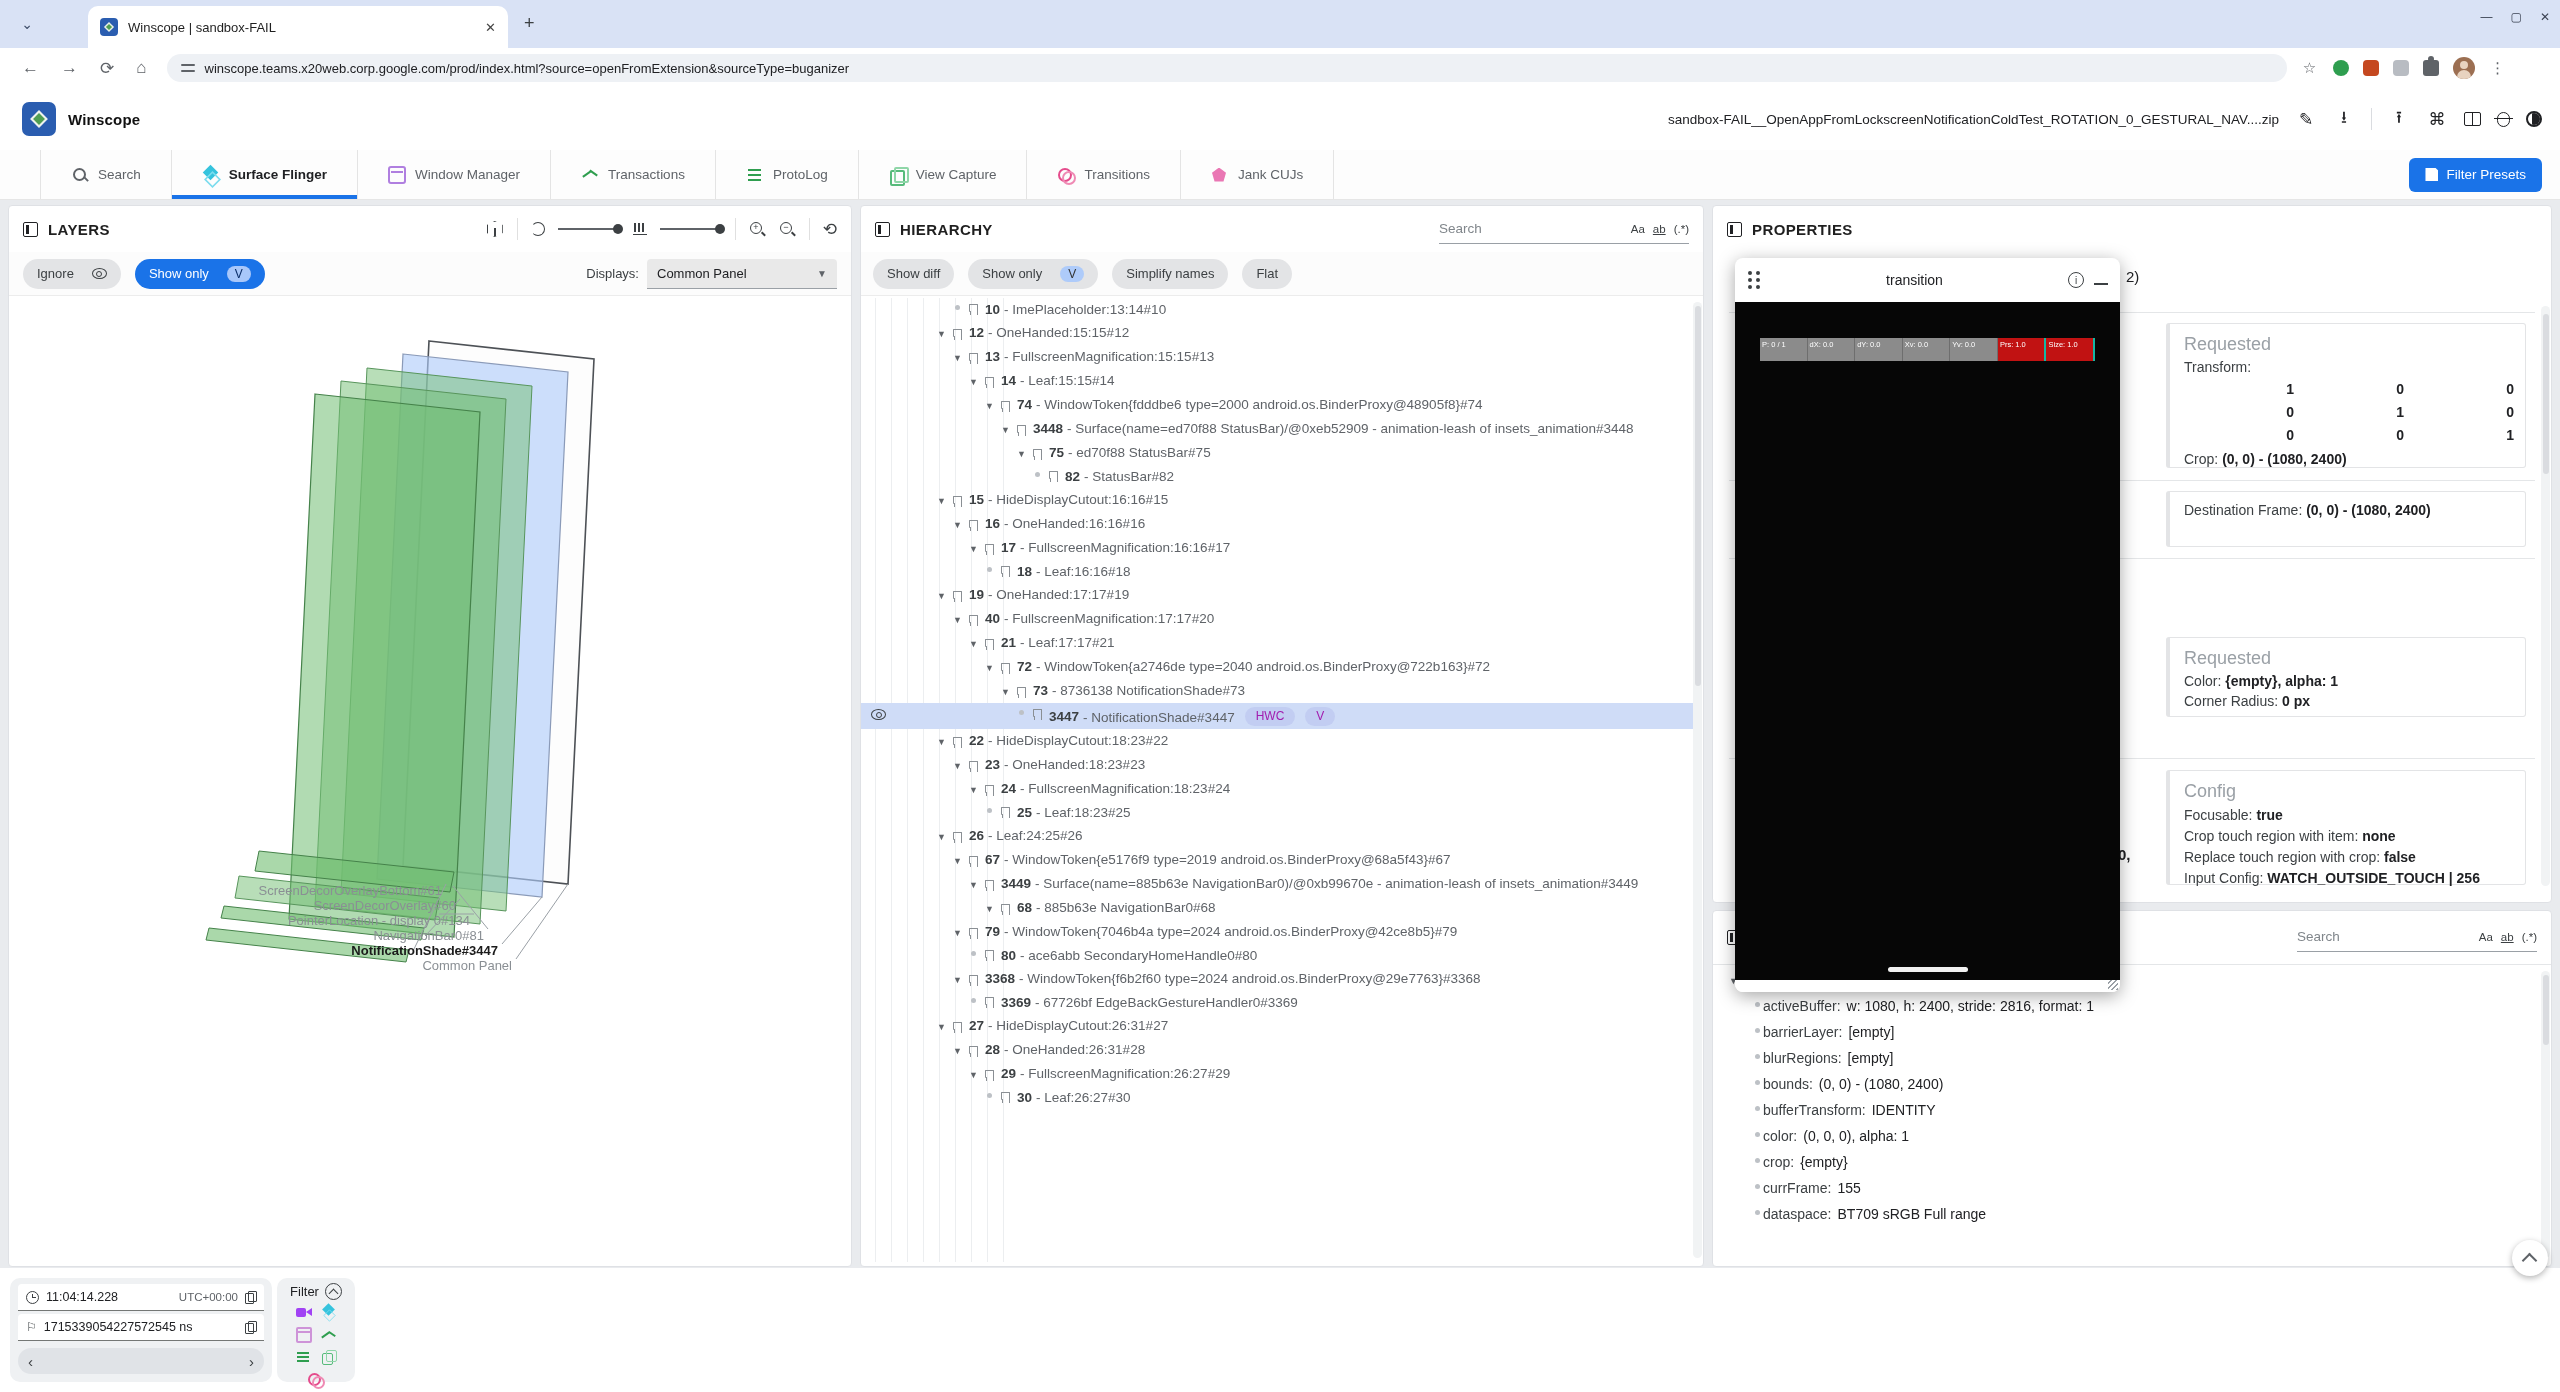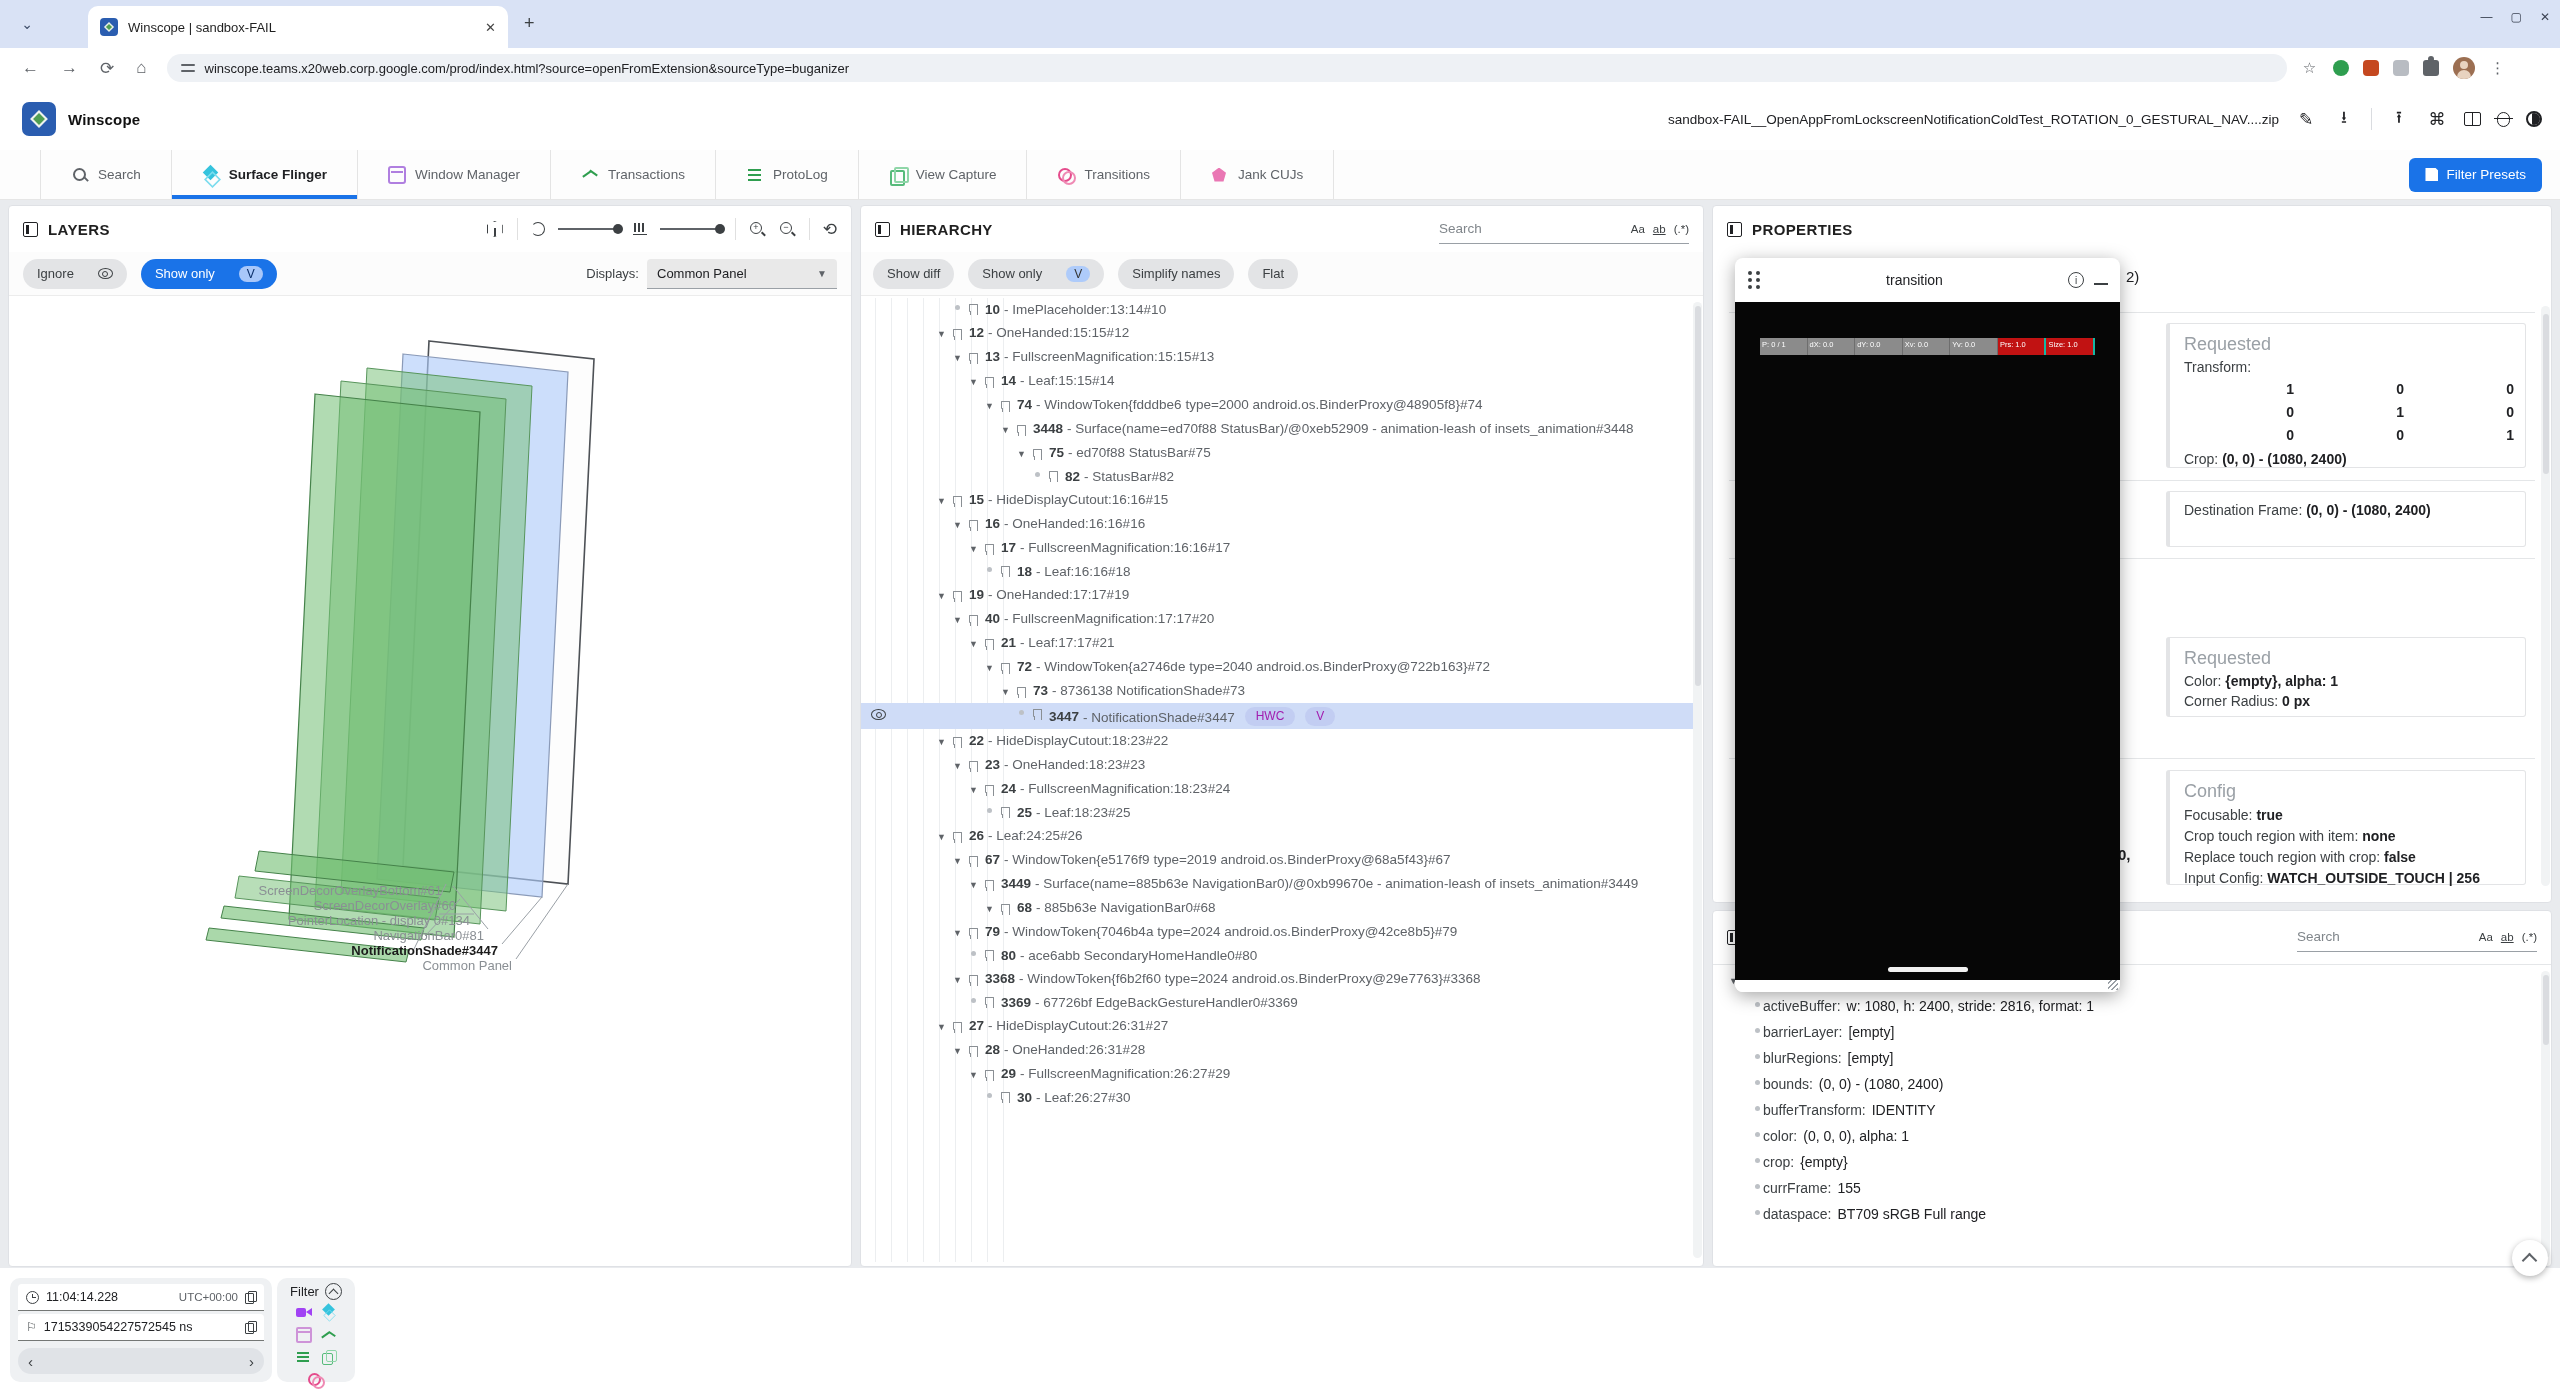--- a/index.html
+++ b/index.html
@@ -96,21 +96,21 @@
   .slider:after { content:""; position:absolute; right:-3px; top:-4px; width:10px; height:10px; border-radius:50%; background:#3c4043; }
   .rot-icon { width:14px; height:14px; border:1.8px solid #3c4043; border-radius:50%; border-left-color:transparent; }
   .spc-icon { width:14px; height:12px; border-bottom:1.8px solid #3c4043; position:relative; }
   .spc-icon:before { content:""; position:absolute; left:1px; top:0; width:2px; height:9px; background:#3c4043; box-shadow:4px 0 0 #3c4043, 8px 0 0 #3c4043; }
   .mag { width:17px; height:17px; position:relative; }
   .mag:before { content:""; position:absolute; left:1px; top:1px; width:10px; height:10px; border:1.8px solid #3c4043; border-radius:50%; }
   .mag:after { content:""; position:absolute; left:12px; top:12px; width:5px; height:1.8px; background:#3c4043; transform:rotate(45deg); }
   .mag span { position:absolute; left:3.1px; top:1.4px; width:8px; text-align:center; font-size:9px; color:#3c4043; }
   .reset-icon { font-size:17px; color:#3c4043; transform:scaleX(-1); }
   .lcontrols { height:44px; display:flex; align-items:center; padding:0 14px; border-bottom:1px solid #ececec; background:#fcfcfc; }
-  .chip { height:30px; border-radius:15px; background:#e3e4e6; color:#3c4043; font-size:13px; display:flex; align-items:center; gap:24px; padding:0 14px; }
+  .chip { height:30px; border-radius:15px; background:#e3e4e6; color:#3c4043; font-size:13px; display:flex; align-items:center; gap:18px; padding:0 14px; }
   .chip.blue { background:#1a73e8; color:#fff; margin-left:14px; }
   .vbadge { background:#a8c7fa; color:#0b2e69; border-radius:10px; padding:1px 8px; font-size:12px; }
   .vbadge.lt { background:#aecbfa; color:#333; }
   .eye-icon { width:15px; height:11px; border:1.6px solid #3c4043; border-radius:50% / 50%; position:relative; }
   .eye-icon:before { content:""; position:absolute; left:3.6px; top:2.2px; width:4px; height:4px; border:1.4px solid #3c4043; border-radius:50%; }
   .displays { margin-left:auto; display:flex; align-items:center; gap:8px; font-size:13px; color:#3c4043; }
   .dselect { width:190px; height:30px; background:#e9e9e9; border-radius:4px 4px 0 0; border-bottom:1px solid #9aa0a6; display:flex; align-items:center; padding:0 10px; font-size:13px; color:#202124; }
   .dselect .car { margin-left:auto; color:#5f6368; font-size:10px; }
   #scene { position:absolute; left:0; top:90px; width:844px; height:970px; }
   .scene-label { position:absolute; font-size:13px; color:#8a8f94; white-space:nowrap; transform:translateX(-100%); }
@@ -163,21 +163,21 @@
 
   
   #overlayWin { position:absolute; left:1735px; top:258px; width:385px; height:734px; border-radius:8px; background:#fff; box-shadow:0 4px 18px rgba(0,0,0,.35); z-index:40; }
   .ovtitle { height:44px; display:flex; align-items:center; padding:0 12px; }
   .dots { width:14px; height:20px; position:relative; }
   .dots:before { content:""; position:absolute; left:1px; top:1px; width:4px; height:4px; border-radius:50%; background:#3c4043; box-shadow:8px 0 0 #3c4043, 0 7px 0 #3c4043, 8px 7px 0 #3c4043, 0 14px 0 #3c4043, 8px 14px 0 #3c4043; }
   .ovname { flex:1; text-align:center; font-size:14px; color:#202124; }
   .info-icon { width:16px; height:16px; border:1.5px solid #3c4043; border-radius:50%; font-size:10px; line-height:15px; text-align:center; color:#3c4043; }
   .minim { width:14px; margin-left:10px; border-bottom:2px solid #3c4043; height:10px; }
   .ovscreen { position:absolute; left:0; top:44px; width:385px; height:678px; background:#060606; overflow:hidden; }
-  .pstrip { position:absolute; left:25px; top:36px; right:25px; height:17px; display:flex; }
+  .pstrip { position:absolute; left:25px; top:36px; right:25px; height:23px; display:flex; }
   .pseg { flex:1; background:#8b8b8b; color:#fff; font-size:7.5px; line-height:13px; padding-left:2px; white-space:nowrap; overflow:hidden; border-right:1px solid #6e6e6e; }
   .pseg.red { background:#c11212; border-right:2px solid #14b8a6; }
   .homebar { position:absolute; left:50%; bottom:8px; width:80px; height:5px; margin-left:-40px; border-radius:3px; background:#f2f2f2; }
   .ovbottom { position:absolute; left:0; bottom:0; width:385px; height:12px; background:#fff; border-radius:0 0 8px 8px; }
   .rhandle { position:absolute; right:2px; bottom:2px; width:10px; height:10px; background:repeating-linear-gradient(135deg, transparent 0 2px, #9aa0a6 2px 3.5px); }
 
   
   #fab { position:absolute; left:2512px; top:1240px; width:36px; height:36px; border-radius:50%; background:#fff; box-shadow:0 2px 6px rgba(0,0,0,.3); z-index:50; }
   #fab:before { content:""; position:absolute; left:12px; top:15px; width:9px; height:9px; border-left:2px solid #5f6368; border-top:2px solid #5f6368; transform:rotate(45deg); }
 

